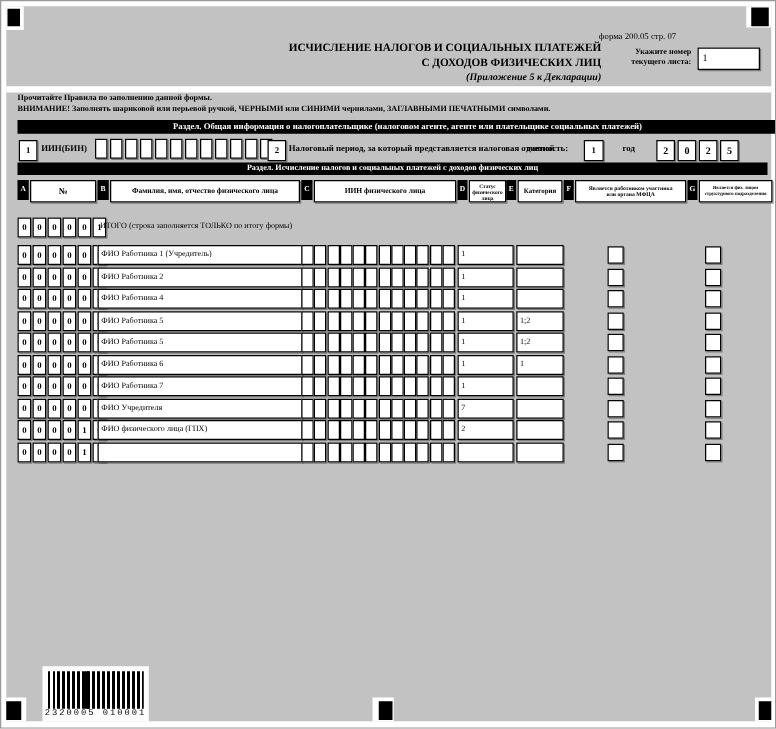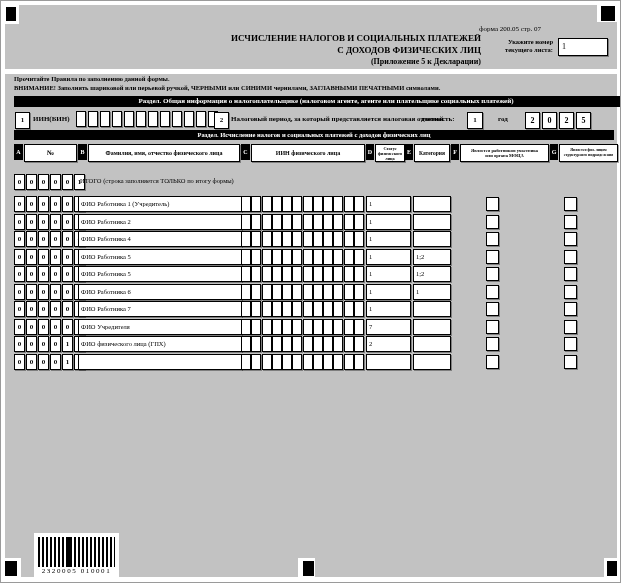--- a/index.html
+++ b/index.html
@@ -7,21 +7,21 @@
           box-sizing:border-box;font-family:"Liberation Serif",serif;color:#000;overflow:hidden;}
   .sheet{position:absolute;left:4px;top:4px;width:612px;height:572px;background:var(--page-bg,#c2c2c2);}
   .abs{position:absolute;}
   
   .patch{position:absolute;background:#fff;}
   .sq{position:absolute;background:#000;}
   
   .form-ref{position:absolute;left:376px;top:20px;width:160px;text-align:right;font-size:7px;}
   .title{position:absolute;left:116px;top:27px;width:360px;text-align:right;font-weight:bold;}
   .title .l1,.title .l2{font-size:9px;line-height:12px;}
-  .title .l3{font-size:8px;line-height:12px;}
+  .title .l3{font-size:8px;line-height:12px;font-style:italic;}
   .sheet-label{position:absolute;left:458px;top:33px;width:90px;text-align:right;font-size:6.5px;
                font-weight:bold;line-height:8px;white-space:pre-line;}
   .cell{position:absolute;background:var(--box-bg,#fff);border:1px solid #000;
         box-shadow:1px 1px 0 rgba(0,0,0,.35);box-sizing:content-box;}
   .sheet-box{left:553px;top:33px;width:45px;height:16px;font-size:8px;line-height:16px;padding-left:3px;}
   .divider{position:absolute;left:0;top:64px;width:612px;height:5px;background:#fff;}
   .notice{position:absolute;left:9px;font-size:6.5px;font-weight:bold;white-space:nowrap;}
   .bar{position:absolute;left:9px;width:600px;background:#000;color:var(--bar-text,#fff);
        font-weight:bold;text-align:center;}
   .bar1{top:91px;height:11px;font-size:7px;line-height:11px;padding-left:12px;}
@@ -54,21 +54,21 @@
   .chk{width:11px;height:12px;}
   .fchk{left:481px;}
   .gchk{left:559px;}
   
   .barcode-patch{position:absolute;left:29px;top:528px;width:85px;height:44px;background:#fff;}
   .barcode-bars{position:absolute;left:4px;top:4px;width:77px;height:30px;
      background:repeating-linear-gradient(90deg,#000 0 2px,#fff 2px 4px),
                 linear-gradient(90deg,transparent 0 30px,#000 30px 33px,transparent 33px 52px,#000 52px 54px,transparent 54px);
      background-blend-mode:multiply;}
   .barcode-digits{position:absolute;left:0;top:34px;width:100%;text-align:center;
-     font-family:Liberation Serif, serif;font-size:7px;letter-spacing:1.6px;}
+     font-family:Liberation Mono, monospace;font-size:7px;letter-spacing:1.6px;}
 </style>
 </head>
 <body>
 
 <div class="screen" style="--page-bg: #c2c2c2; --box-bg: #ffffff; --bar-text: #ffffff;">
   <div class="sheet">
 
     <div class="patch" style="left:0;top:0;width:14px;height:19px;"></div>
     <div class="sq" style="left:1px;top:2px;width:10px;height:14px;"></div>
     <div class="patch" style="left:592px;top:0;width:20px;height:17px;"></div>

